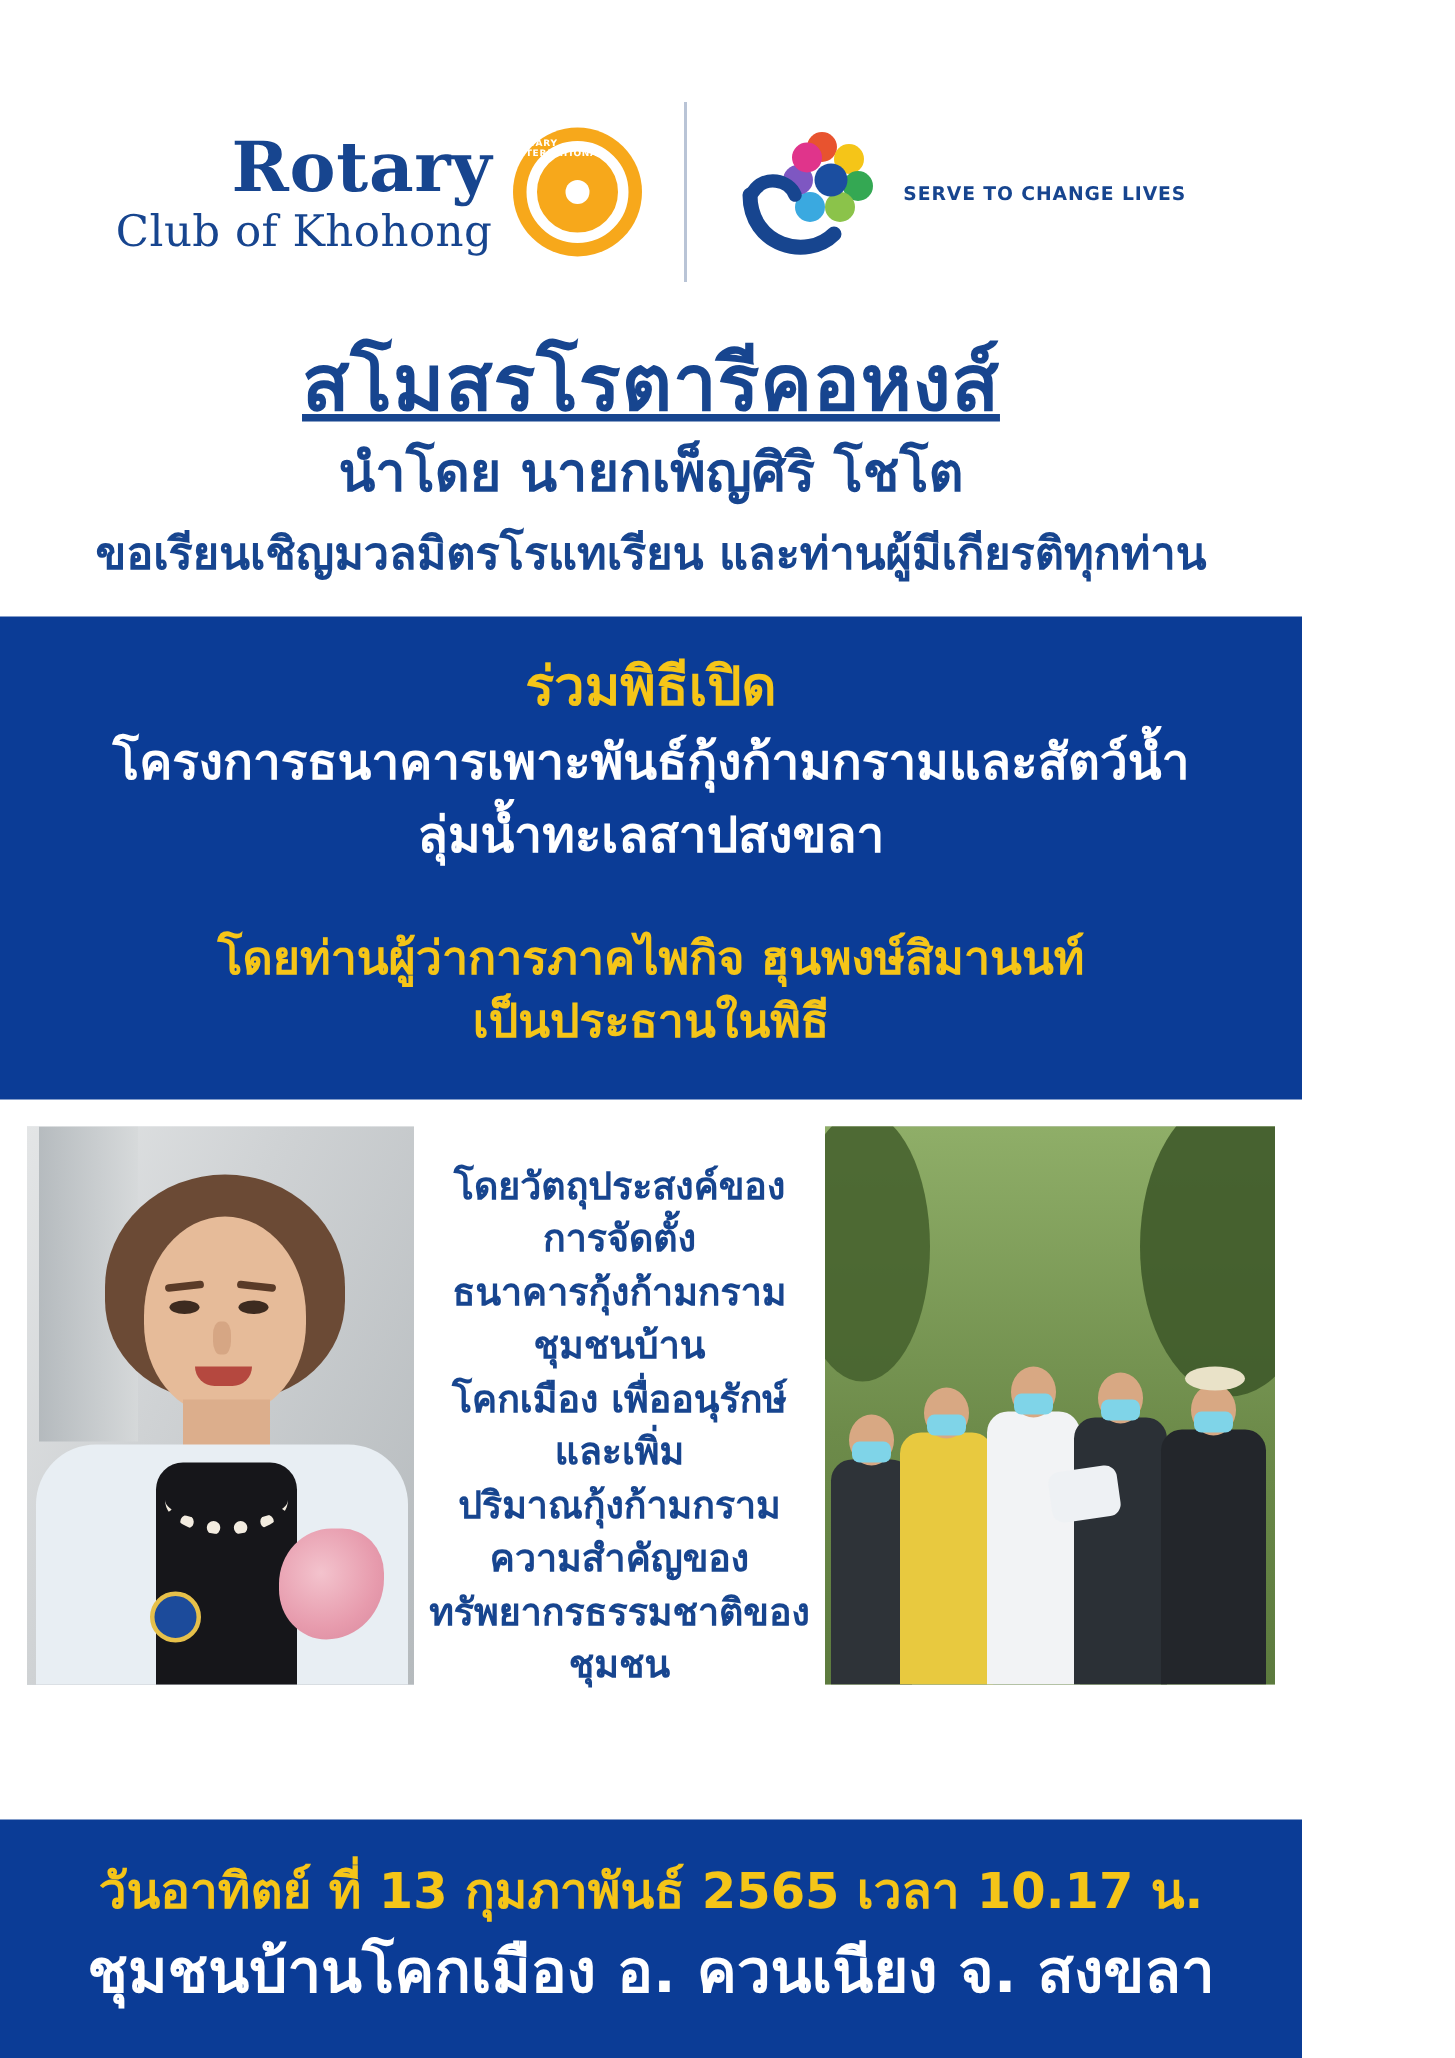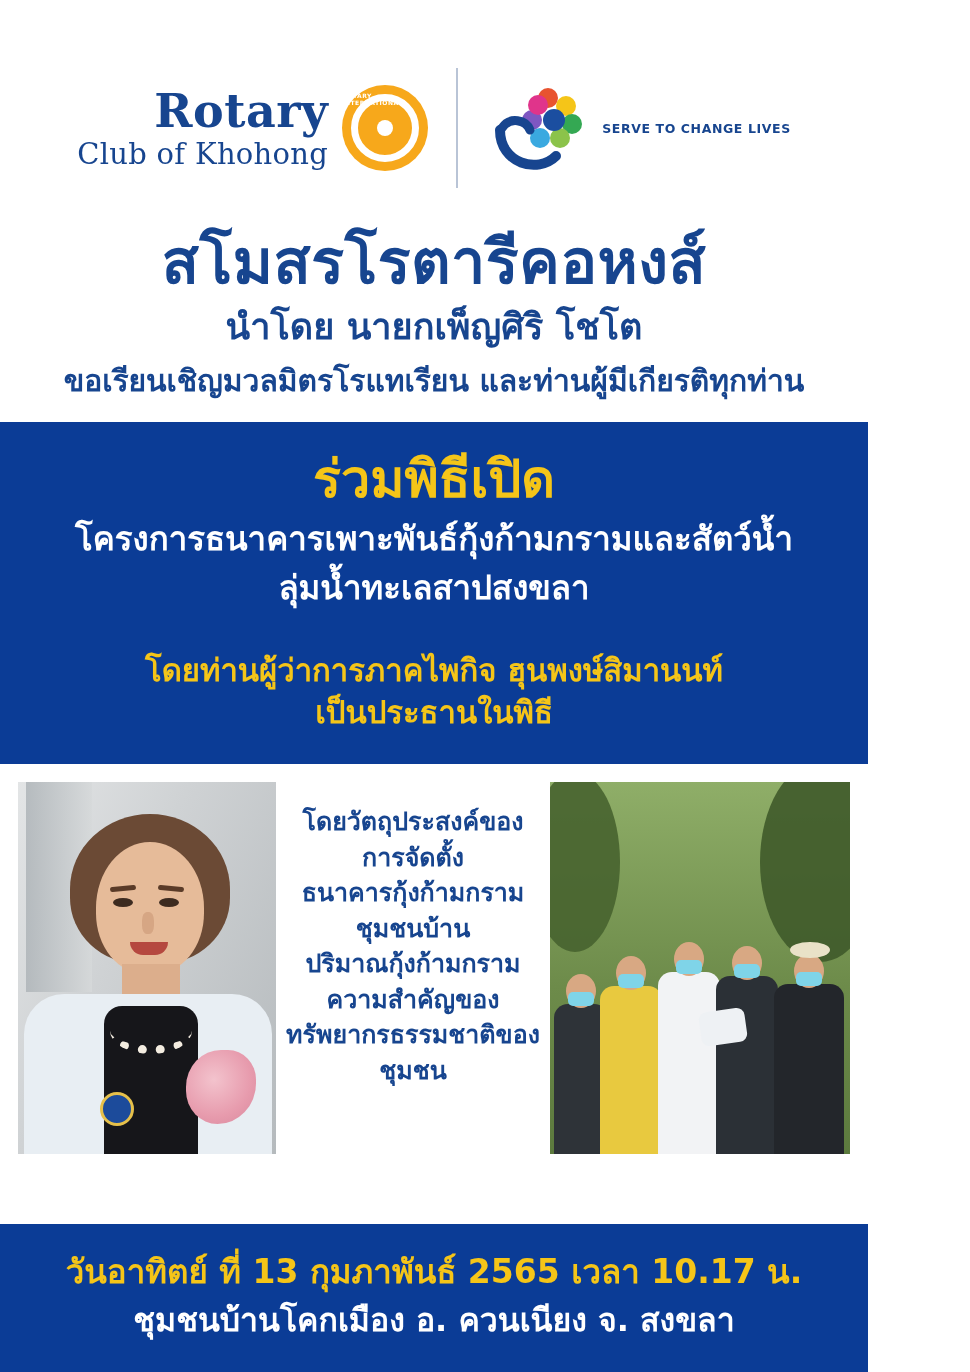--- a/index.html
+++ b/index.html
@@ -107,25 +107,26 @@
     color: #17458f;
     letter-spacing: 0.6px;
   }
 
   
   .heading-block {
     text-align: center;
     padding: 4px 20px 22px;
   }
   .club-title {
-    font-size: 61px;
+    font-size: 52px;
     font-weight: 700;
     color: #17458f;
     line-height: 1.18;
     letter-spacing: 0.5px;
+    text-decoration: underline;
   }
   .club-lead {
     font-size: 36px;
     font-weight: 700;
     color: #17458f;
     line-height: 1.3;
     margin-top: 6px;
   }
   .club-invite {
     font-size: 30px;
@@ -136,21 +137,21 @@
   }
 
   
   .blue-band {
     background: #0b3c96;
     color: #ffffff;
     text-align: center;
     padding: 24px 24px 30px;
   }
   .event-kicker {
-    font-size: 52px;
+    font-size: 36px;
     font-weight: 700;
     color: #f5c518;
     line-height: 1.3;
     font-family: Liberation Serif, serif;
   }
   .event-name {
     font-size: 33px;
     font-weight: 700;
     line-height: 1.35;
     margin-top: 4px;
@@ -322,21 +323,21 @@
     text-align: center;
     padding: 26px 20px 30px;
   }
   .footer-date {
     font-size: 33px;
     font-weight: 700;
     color: #f5c518;
     line-height: 1.35;
   }
   .footer-place {
-    font-size: 32px;
+    font-size: 40px;
     font-weight: 700;
     color: #ffffff;
     line-height: 1.35;
     margin-top: 4px;
   }
 </style>
 </head>
 <body>
 
 <div class="poster">
@@ -406,20 +407,21 @@
       <div class="jacket"></div>
       <div class="blouse"></div>
       <div class="pearls"></div>
       <div class="flower"></div>
       <div class="pin"></div>
     </div>
 
     <div class="description">
       <div>โดยวัตถุประสงค์ของการจัดตั้ง</div>
       <div>ธนาคารกุ้งก้ามกราม ชุมชนบ้าน</div>
+      <div>โคกเมือง  เพื่ออนุรักษ์และเพิ่ม</div>
       <div>ปริมาณกุ้งก้ามกราม</div>
       <div>ความสำคัญของ</div>
       <div>ทรัพยากรธรรมชาติของชุมชน</div>
     </div>
 
     <div class="photo-right">
       <div class="sky"></div>
       <div class="tree-l"></div>
       <div class="tree-r"></div>
       <div class="person p1"></div>

